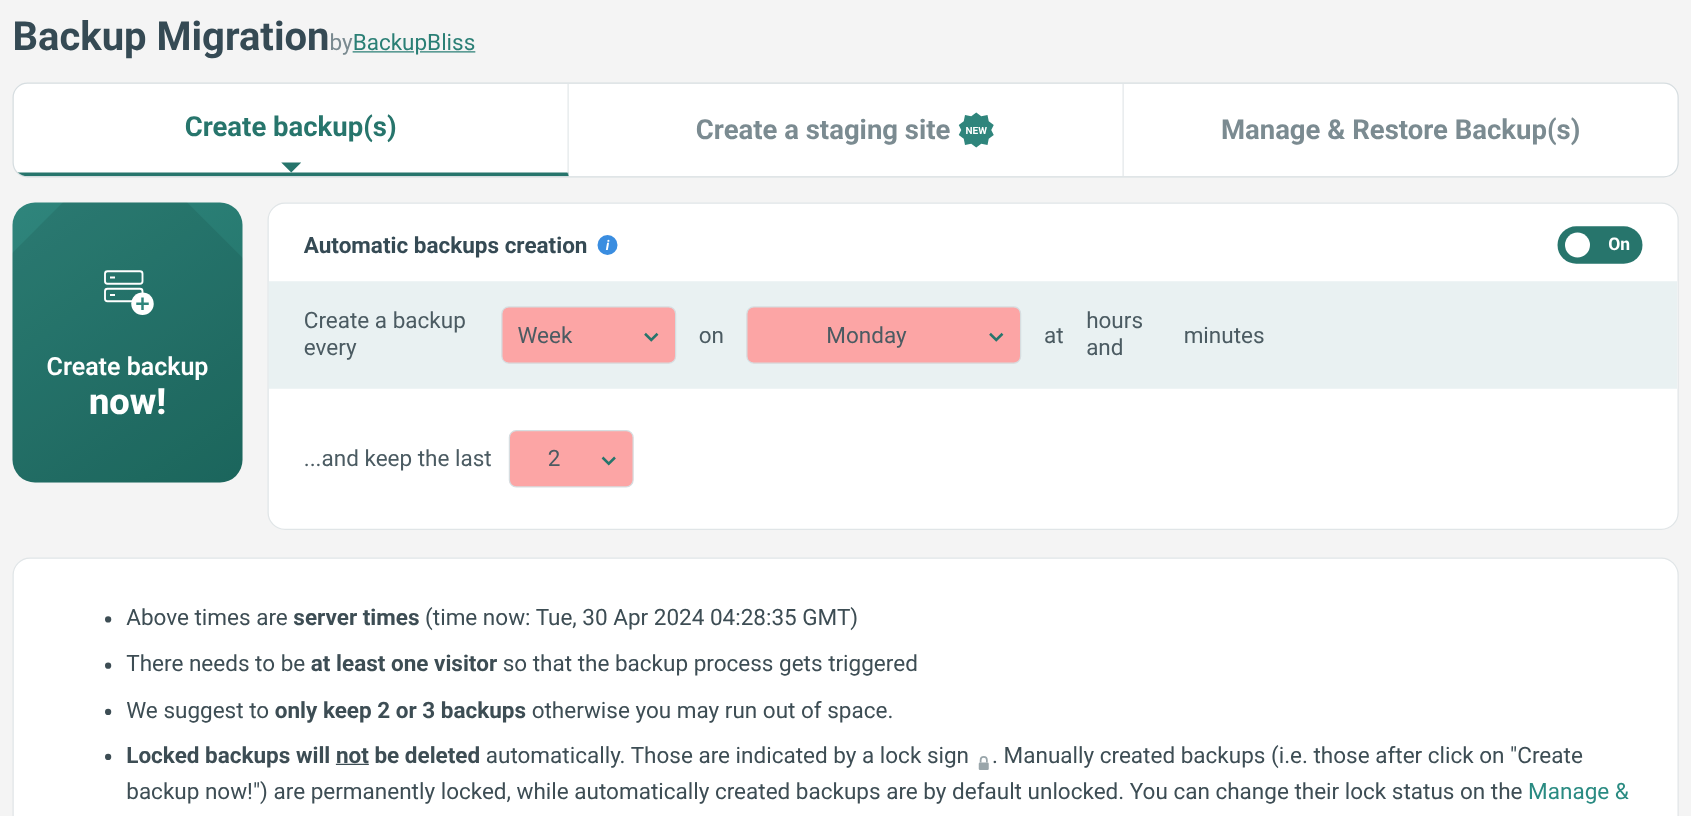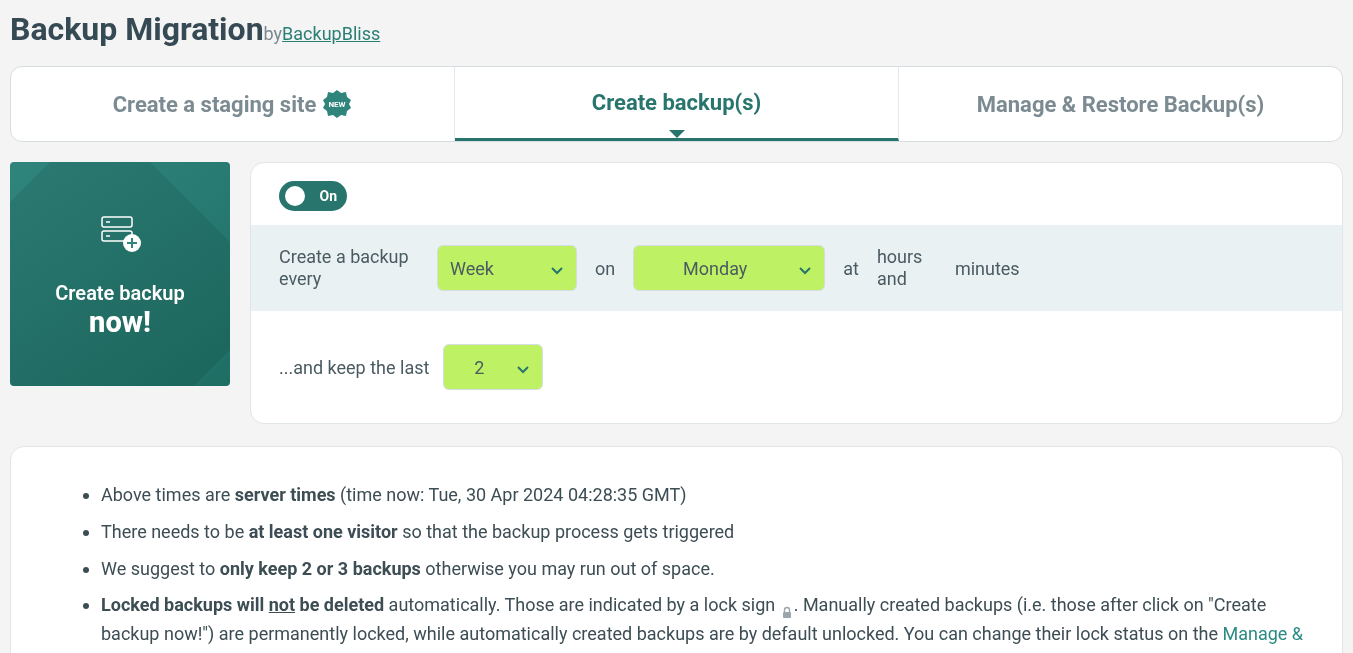--- a/index.html
+++ b/index.html
@@ -74,24 +74,24 @@
   }
   .new-badge svg { width:30px; height:30px; }
   .new-badge text { font-size:8px; font-weight:700; fill:#fff; }
 
   .layout {
     display: flex;
     gap: 20px;
     margin-bottom: 22px;
   }
   .create-card {
-    width: 220px;
+    width: 184px;
     height: 224px;
     background: linear-gradient(145deg, #2f857c 0%, #1e6e64 100%);
-    border-radius: 4px;
+    border-radius: 18px;
     color: #fff;
     display: flex;
     flex-direction: column;
     align-items: center;
     justify-content: center;
     cursor: pointer;
     position: relative;
     overflow: hidden;
   }
   .create-card::before {
@@ -160,33 +160,33 @@
     align-items: center;
     gap: 18px;
     font-size: 18px;
     color: #4b5b62;
   }
   .row-schedule .lead {
     width: 140px;
     line-height: 1.2;
   }
   .sel {
-    background:#bef264;
+    background:#fca5a5;
     border:1px solid #d6dde0;
     border-radius:6px;
     height:46px;
     display:flex; align-items:center;
     padding: 0 12px;
     gap: 14px;
     font-size:18px;
     color:#4b5b62;
     cursor:pointer;
   }
   .sel.w140 { width:140px; justify-content:space-between;}
-  .sel.w200 { width:192px; justify-content:space-between;}
+  .sel.w200 { width:220px; justify-content:space-between;}
   .sel.w100 { width:100px; justify-content:space-between;}
   .chev {
     width:14px; height:14px; color:#27756c;
   }
   .chev svg { width:14px; height:14px; }
   .row-schedule .hours-and { width:60px; line-height:1.2; }
 
   .row-keep {
     padding: 33px 28px;
     display:flex; align-items:center; gap:14px;
@@ -222,31 +222,31 @@
 </head>
 <body>
 
 <div class="title-row">
   <h1>Backup Migration</h1>
   <span class="by">by</span>
   <a class="brand" href="#">BackupBliss</a>
 </div>
 
 <div class="tabs">
+  <div class="tab active">
+    <span>Create backup(s)</span>
+  </div>
   <div class="tab">
     <span>Create a staging site</span>
     <span class="new-badge">
       <svg viewBox="0 0 30 30">
         <polygon points="15,1 19,4 24,3 25,8 29,11 27,15 29,19 25,22 24,27 19,26 15,29 11,26 6,27 5,22 1,19 3,15 1,11 5,8 6,3 11,4" fill="#2f857c"></polygon>
         <text x="15" y="18" text-anchor="middle">NEW</text>
       </svg>
     </span>
-  </div>
-  <div class="tab active">
-    <span>Create backup(s)</span>
   </div>
   <div class="tab">
     <span>Manage &amp; Restore Backup(s)</span>
   </div>
 </div>
 
 <div class="layout">
   <div class="create-card">
     <span class="icon-wrap">
       <svg viewBox="0 0 52 52">
@@ -258,20 +258,24 @@
         <line x1="38" y1="29" x2="38" y2="39" stroke="#2f857c" stroke-width="2"></line>
         <line x1="33" y1="34" x2="43" y2="34" stroke="#2f857c" stroke-width="2"></line>
       </svg>
     </span>
     <div class="label1">Create backup</div>
     <div class="label2">now!</div>
   </div>
 
   <div class="settings-card">
     <div class="settings-header">
+      <div class="left">
+        <h3>Automatic backups creation</h3>
+        <span class="info-icon">i</span>
+      </div>
       <div class="toggle">
         <span class="knob"></span>
         <span class="lbl">On</span>
       </div>
     </div>
 
     <div class="row-schedule">
       <div class="lead">Create a backup every</div>
 
       <div class="sel w140">

